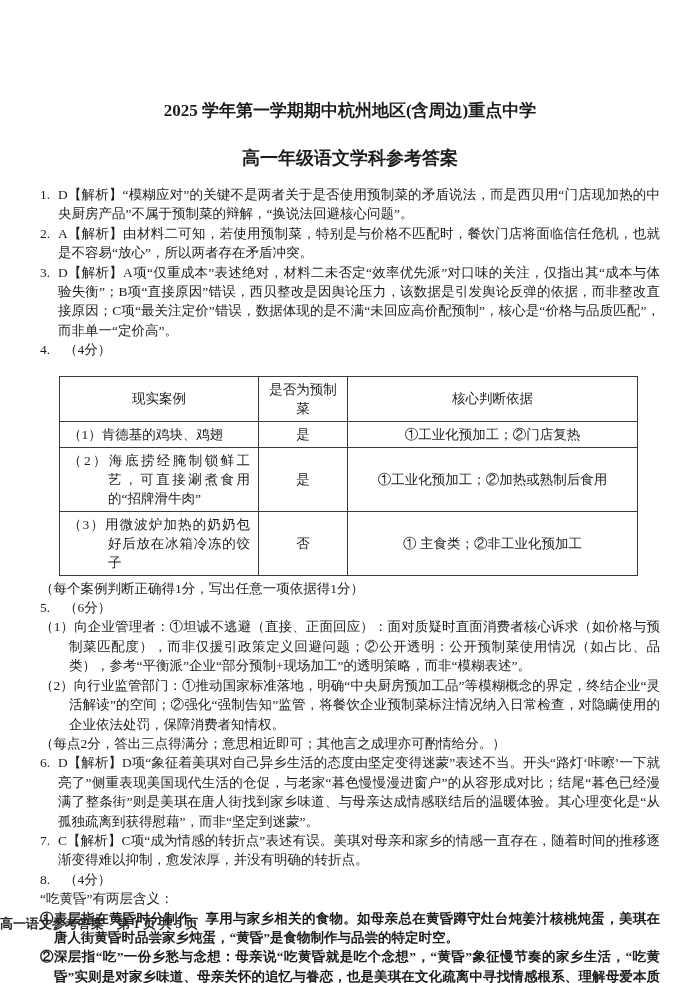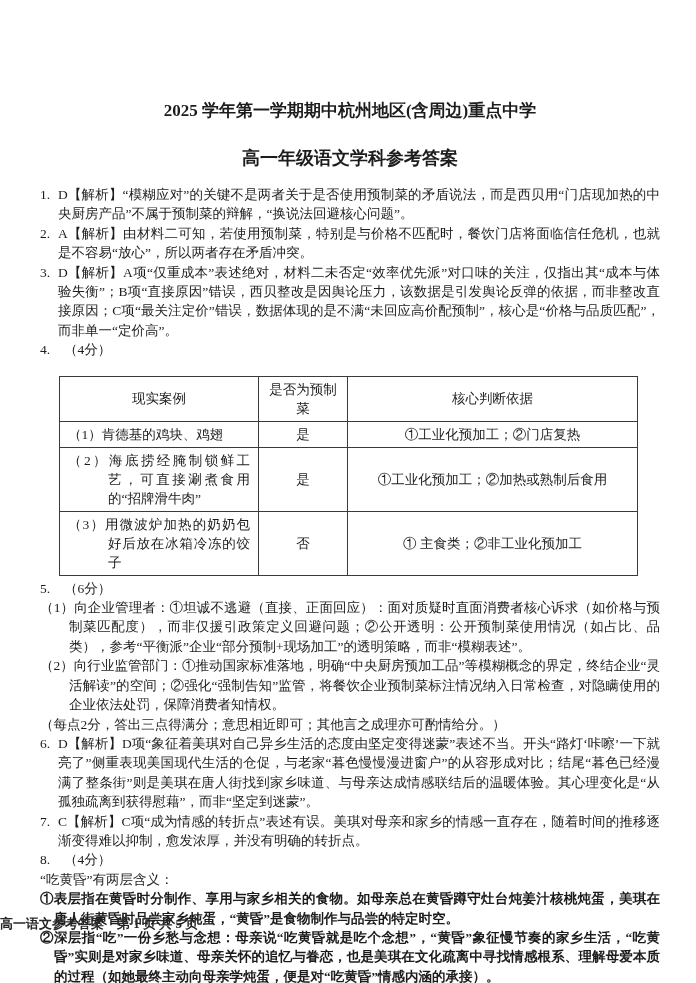--- a/index.html
+++ b/index.html
@@ -75,20 +75,21 @@
           <tr>
             <td class="c1">
                 <div class="hang">（3）用微波炉加热的奶奶包好后放在冰箱冷冻的饺子</div>
               </td>
             <td class="c2">否</td>
             <td class="c3">①  主食类；②非工业化预加工</td>
           </tr>
         </tbody>
       </table>
 
+      <p class="sub">（每个案例判断正确得1分，写出任意一项依据得1分）</p>
 
       <p class="ans"><span class="num2">5.</span><span>（6分）</span></p>
       <p class="part">（1）向企业管理者：①坦诚不逃避（直接、正面回应）：面对质疑时直面消费者核心诉求（如价格与预制菜匹配度），而非仅援引政策定义回避问题；②公开透明：公开预制菜使用情况（如占比、品类），参考“平衡派”企业“部分预制+现场加工”的透明策略，而非“模糊表述”。</p>
       <p class="part">（2）向行业监管部门：①推动国家标准落地，明确“中央厨房预加工品”等模糊概念的界定，终结企业“灵活解读”的空间；②强化“强制告知”监管，将餐饮企业预制菜标注情况纳入日常检查，对隐瞒使用的企业依法处罚，保障消费者知情权。</p>
       <p class="sub">（每点2分，答出三点得满分；意思相近即可；其他言之成理亦可酌情给分。）</p>
 
       <p class="ans"><span class="num">6.</span><span>D【解析】D项“象征着美琪对自己异乡生活的态度由坚定变得迷蒙”表述不当。开头“路灯‘咔嚓’一下就亮了”侧重表现美国现代生活的仓促，与老家“暮色慢慢漫进窗户”的从容形成对比；结尾“暮色已经漫满了整条街”则是美琪在唐人街找到家乡味道、与母亲达成情感联结后的温暖体验。其心理变化是“从孤独疏离到获得慰藉”，而非“坚定到迷蒙”。</span></p>
 
       <p class="ans"><span class="num">7.</span><span>C【解析】C项“成为情感的转折点”表述有误。美琪对母亲和家乡的情感一直存在，随着时间的推移逐渐变得难以抑制，愈发浓厚，并没有明确的转折点。</span></p>
 

